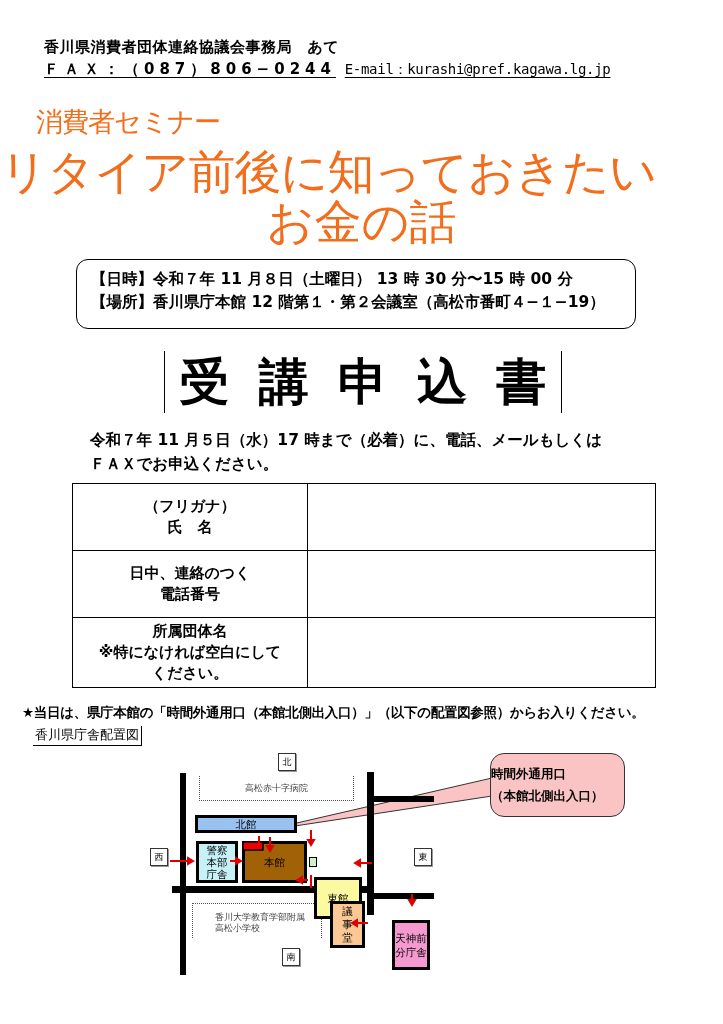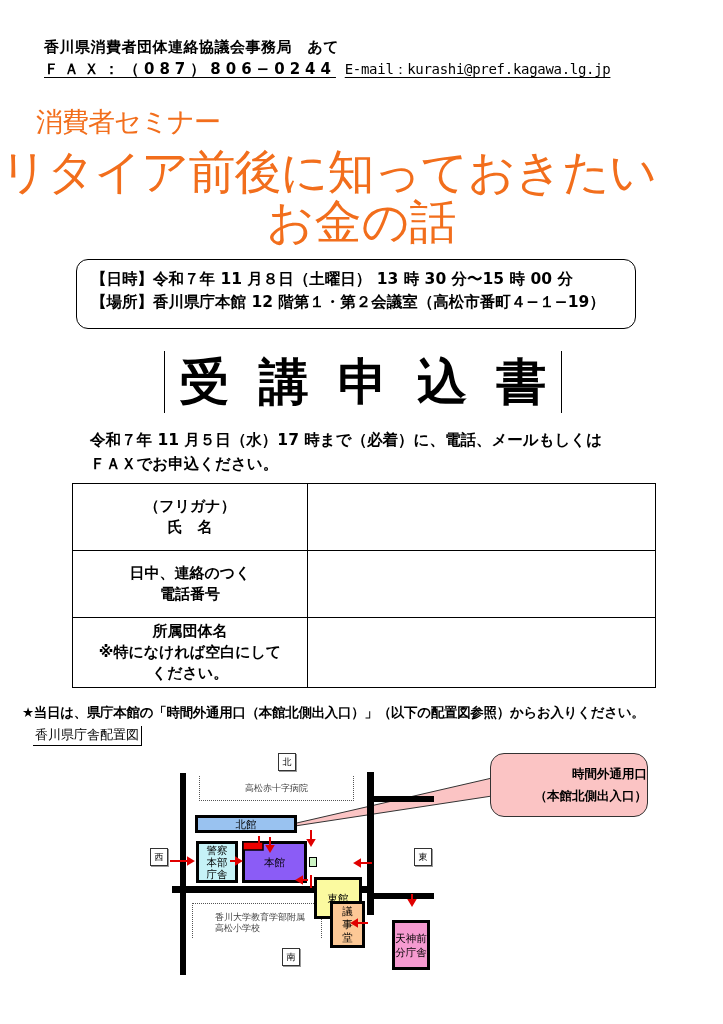--- a/index.html
+++ b/index.html
@@ -45,23 +45,23 @@
 
   .notice { left: 22px; top: 704px; font-size: 13.5px; font-weight: bold; white-space: nowrap; letter-spacing: -0.3px; }
   .maplabel { left: 33px; top: 726px; font-size: 13px; white-space: nowrap; border-bottom: 1px solid #000; border-right: 1px solid #000; padding: 0 2px 1px 2px; }
 
   .road { background: #000; position: absolute; }
   .bld { position: absolute; border: 3px solid #000; box-sizing: border-box; display: flex; align-items: center; justify-content: center; text-align: center; font-size: 10.5px; line-height: 15px; }
   .dir { position: absolute; width: 18px; height: 18px; border: 1px solid #333; box-shadow: 1px 1px 0 #999; background: #fff; font-size: 9px; display: flex; align-items: center; justify-content: center; box-sizing: border-box; }
   .dotted { position: absolute; border: 1px dotted #555; border-top: none; font-size: 9px; color: #444; box-sizing: border-box; }
 
   .callout {
-    left: 490px; top: 753px; width: 158px; height: 64px;
+    left: 490px; top: 753px; width: 135px; height: 64px;
     background: #fbc4c4; border: 1px solid #333; border-radius: 14px;
-    box-sizing: border-box; text-align: right; font-size: 12.5px; font-weight: bold; line-height: 22px; padding-top: 9px;
+    box-sizing: border-box; text-align: left; font-size: 12.5px; font-weight: bold; line-height: 22px; padding-top: 9px;
   }
 </style>
 </head>
 <body>
 
 <div class="abs addr">香川県消費者団体連絡協議会事務局　あて</div>
 <div class="abs contact">
   <span class="fax">ＦＡＸ：（087）806−0244</span>
   <span class="email">E-mail：kurashi@pref.kagawa.lg.jp</span>
 </div>
@@ -144,21 +144,21 @@
       <div>高松小学校</div>
     </div>
   </div>
 
   <div class="bld" style="left:195px;top:815px;width:102px;height:18px;background:#99c2f0;">北館</div>
   <div class="bld" style="left:196px;top:841px;width:42px;height:42px;background:#c6f2f7;flex-direction:column;">
     <div style="line-height:12px">警察</div>
     <div style="line-height:12px">本部</div>
     <div style="line-height:12px">庁舎</div>
   </div>
-  <div class="bld" style="left:242px;top:841px;width:65px;height:42px;background:#8b5cf6;">本館</div>
+  <div class="bld" style="left:242px;top:841px;width:65px;height:42px;background:#a16207;">本館</div>
   <div class="road" style="left:307px;top:841px;width:10px;height:42px;background:#fff;"></div>
   <div style="position:absolute;left:309px;top:857px;width:6px;height:8px;background:#cdf5c4;border:1px solid #000;"></div>
   <div class="bld" style="left:314px;top:841px;width:48px;height:42px;background:#fbfaa0;margin-top:36px;">東館</div>
   <div class="bld" style="left:330px;top:901px;width:35px;height:47px;background:#fcc896;flex-direction:column;">
     <div style="line-height:13px">議</div>
     <div style="line-height:13px">事</div>
     <div style="line-height:13px">堂</div>
   </div>
   <div class="bld" style="left:392px;top:920px;width:38px;height:50px;background:#f59ad0;flex-direction:column;">
     <div style="line-height:14px">天神前</div>

